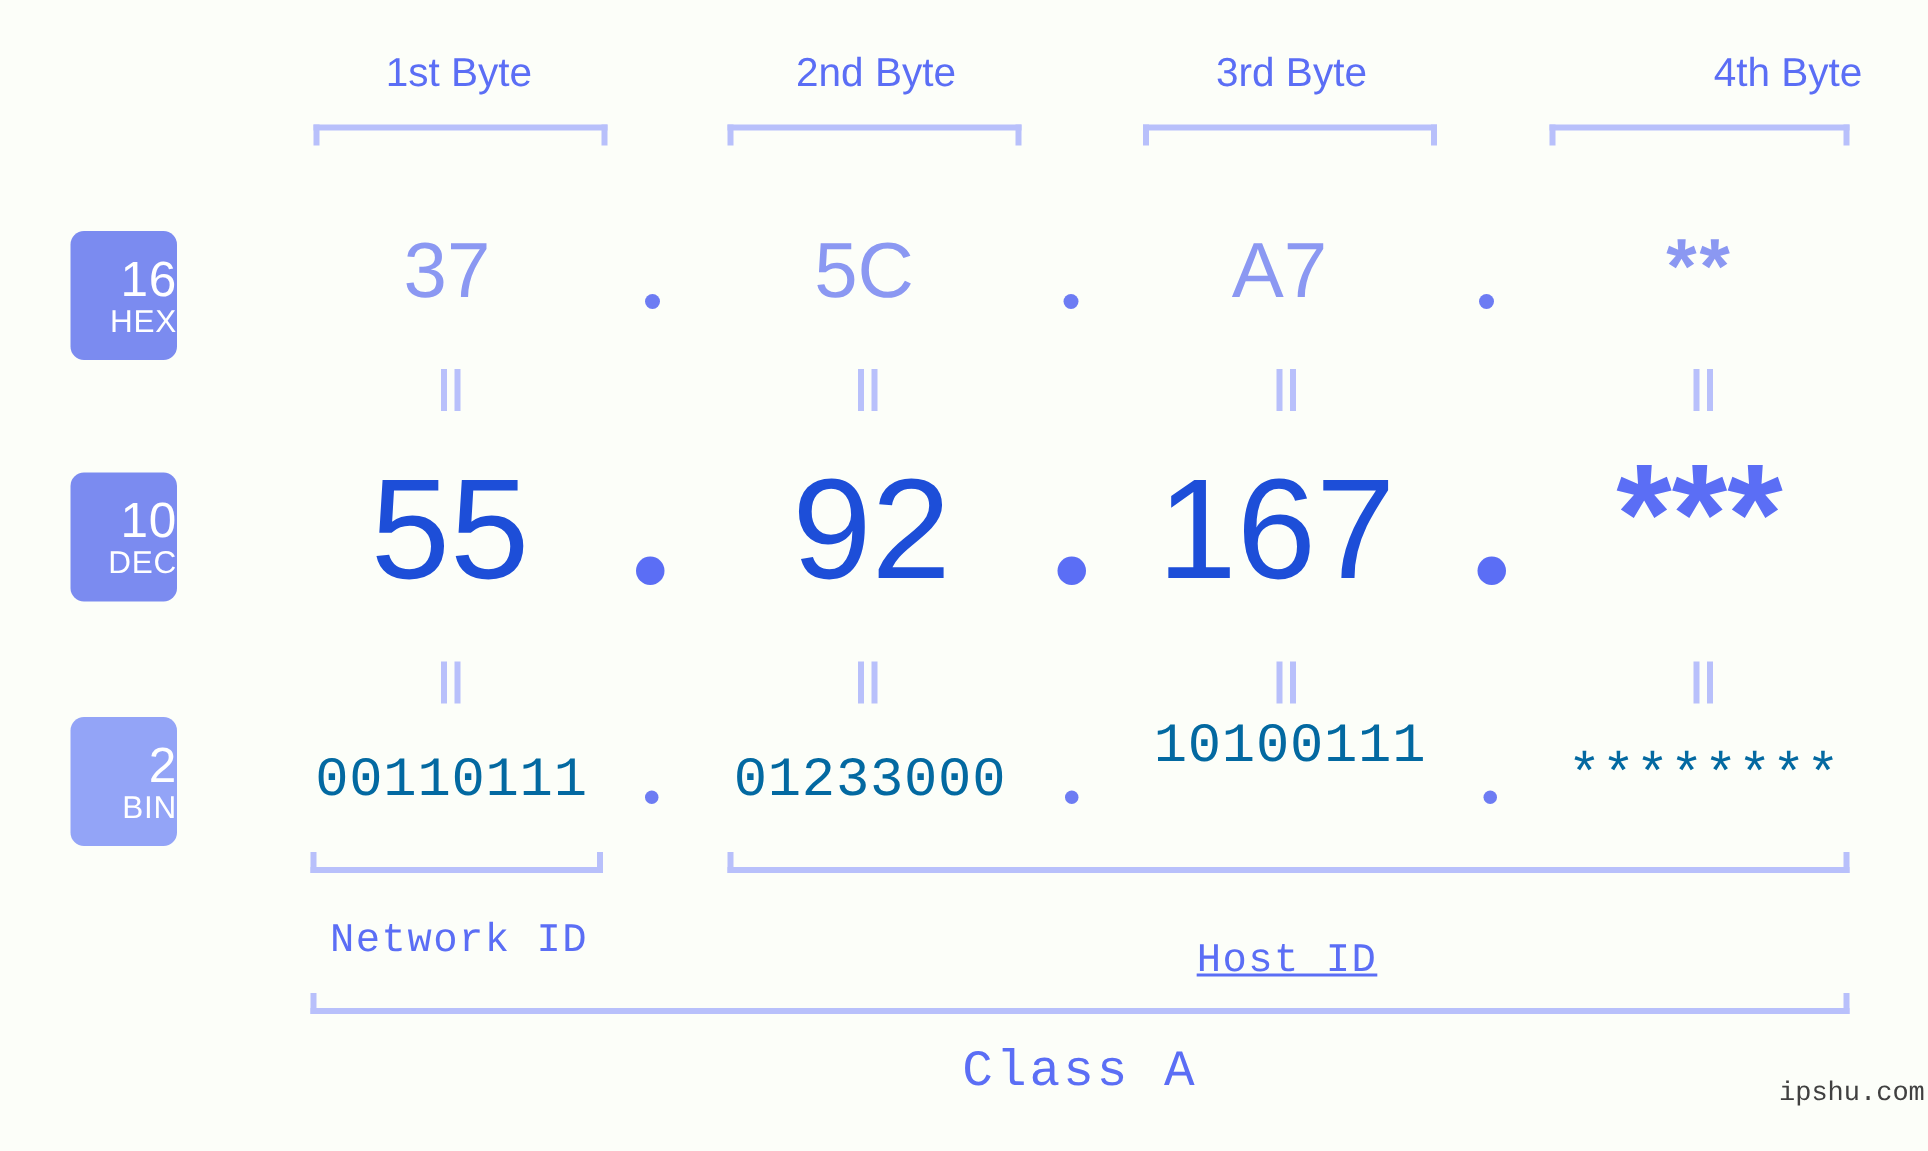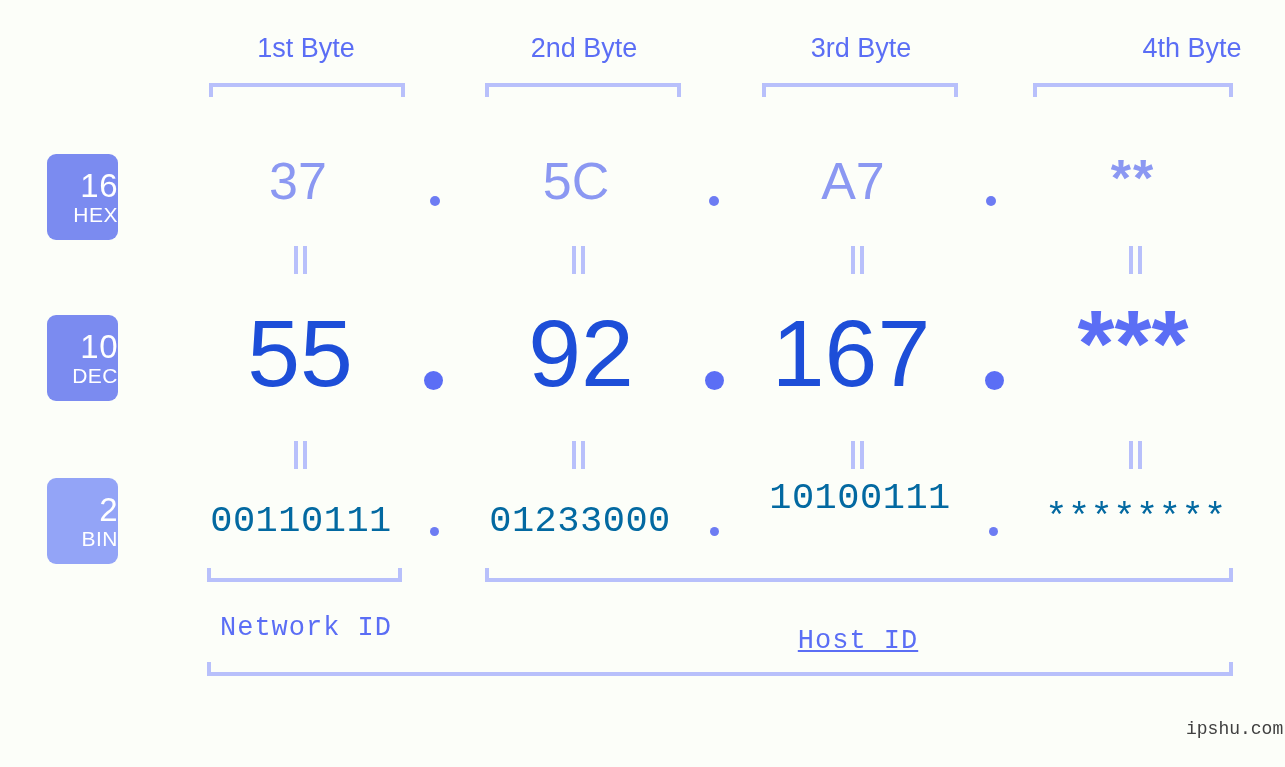--- a/index.html
+++ b/index.html
@@ -275,16 +275,17 @@
 
   <div class="cell bin-val" style="left:1035px; top:500px; width:202px;">********</div>
 
   <div class="bracket-up" style="left:207px; top:568px; width:195px;"></div>
   <div class="bracket-up" style="left:485px; top:568px; width:748px;"></div>
 
   <div class="id-label" style="left:200px; top:613px; width:212px;">Network ID</div>
   <div class="id-label" style="left:752px; top:626px; width:212px;text-decoration:underline;">Host ID</div>
 
   <div class="bracket-up" style="left:207px; top:662px; width:1026px;"></div>
+  <div class="class-label" style="left:510px; top:696px; width:420px;">Class A</div>
 
   <div class="watermark" style="left:1186px; top:719px;">ipshu.com</div>
 
 </div>
 
 </body></html>

